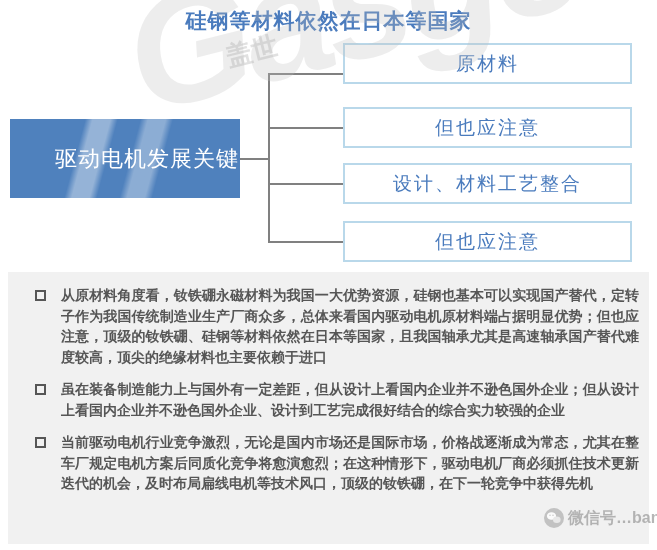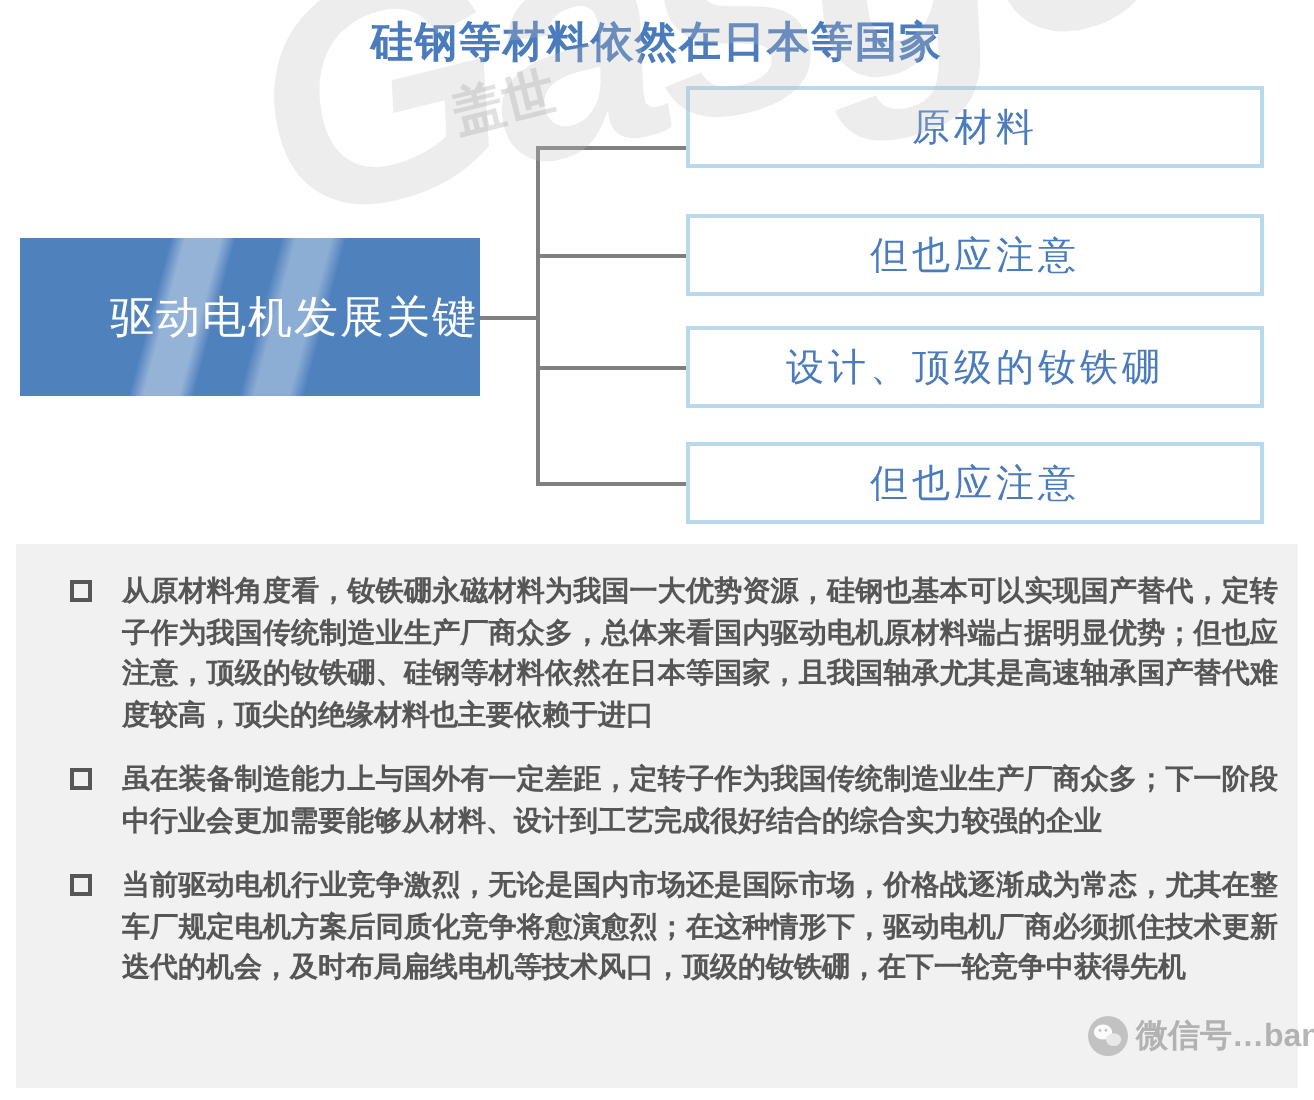--- a/index.html
+++ b/index.html
@@ -105,34 +105,34 @@
     <span class="root-label">驱动电机发展关键</span>
   </div>
 
   <div class="branch b1">
     <span>原材料</span>
   </div>
   <div class="branch b2">
     <span>但也应注意</span>
   </div>
   <div class="branch b3">
-    <span>设计、顶级的钕铁硼</span>
+    <span>设计、材料工艺整合</span>
   </div>
   <div class="branch b4">
     <span>但也应注意</span>
   </div>
 
   <div class="panel">
     <div class="bullet">
       <span class="marker"></span>
       <span class="btxt">从原材料角度看，钕铁硼永磁材料为我国一大优势资源，硅钢也基本可以实现国产替代，定转子作为我国传统制造业生产厂商众多，总体来看国内驱动电机原材料端占据明显优势；但也应注意，顶级的钕铁硼、硅钢等材料依然在日本等国家，且我国轴承尤其是高速轴承国产替代难度较高，顶尖的绝缘材料也主要依赖于进口</span>
     </div>
     <div class="bullet">
       <span class="marker"></span>
-      <span class="btxt">虽在装备制造能力上与国外有一定差距，定转子作为我国传统制造业生产厂商众多；下一阶段中行业会更加需要能够从材料、设计到工艺完成很好结合的综合实力较强的企业</span>
+      <span class="btxt">虽在装备制造能力上与国外有一定差距，但从设计上看国内企业并不逊色国外企业；但从设计上看国内企业并不逊色国外企业、设计到工艺完成很好结合的综合实力较强的企业</span>
     </div>
     <div class="bullet">
       <span class="marker"></span>
       <span class="btxt">当前驱动电机行业竞争激烈，无论是国内市场还是国际市场，价格战逐渐成为常态，尤其在整车厂规定电机方案后同质化竞争将愈演愈烈；在这种情形下，驱动电机厂商必须抓住技术更新迭代的机会，及时布局扁线电机等技术风口，顶级的钕铁硼，在下一轮竞争中获得先机</span>
     </div>
   </div>
 
   <div class="wechat-wm">
     <svg width="22" height="22" viewBox="0 0 22 22">
       <circle cx="11" cy="11" r="10" fill="#b3b3b3"></circle>

